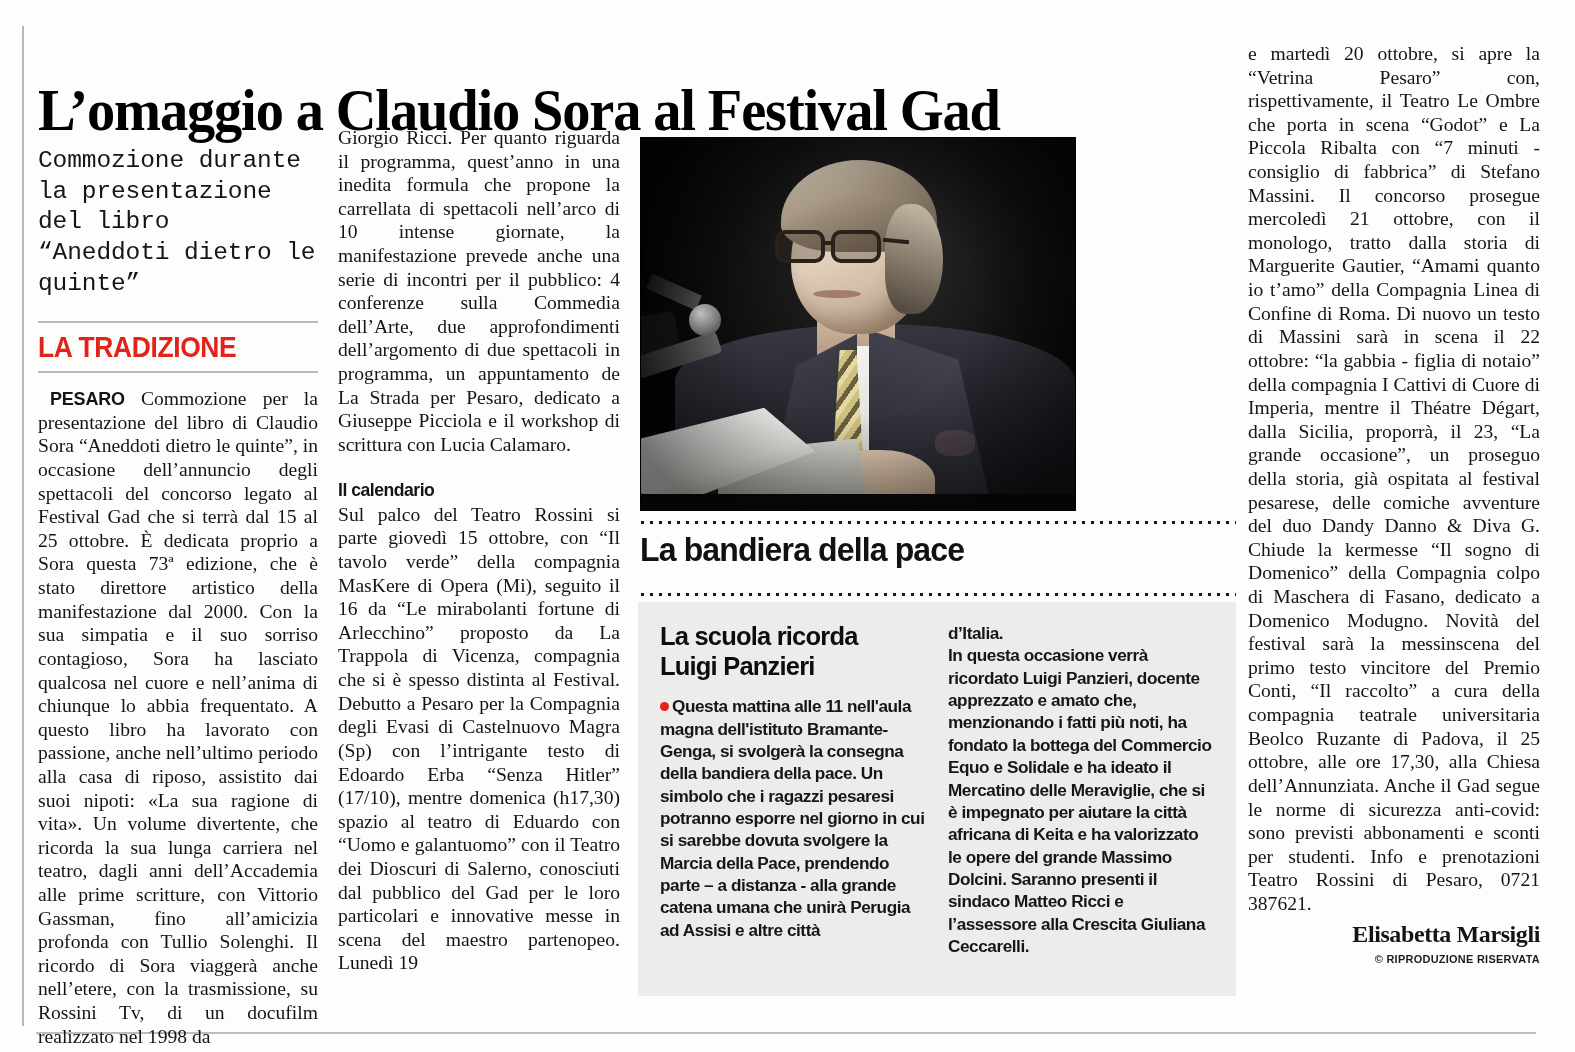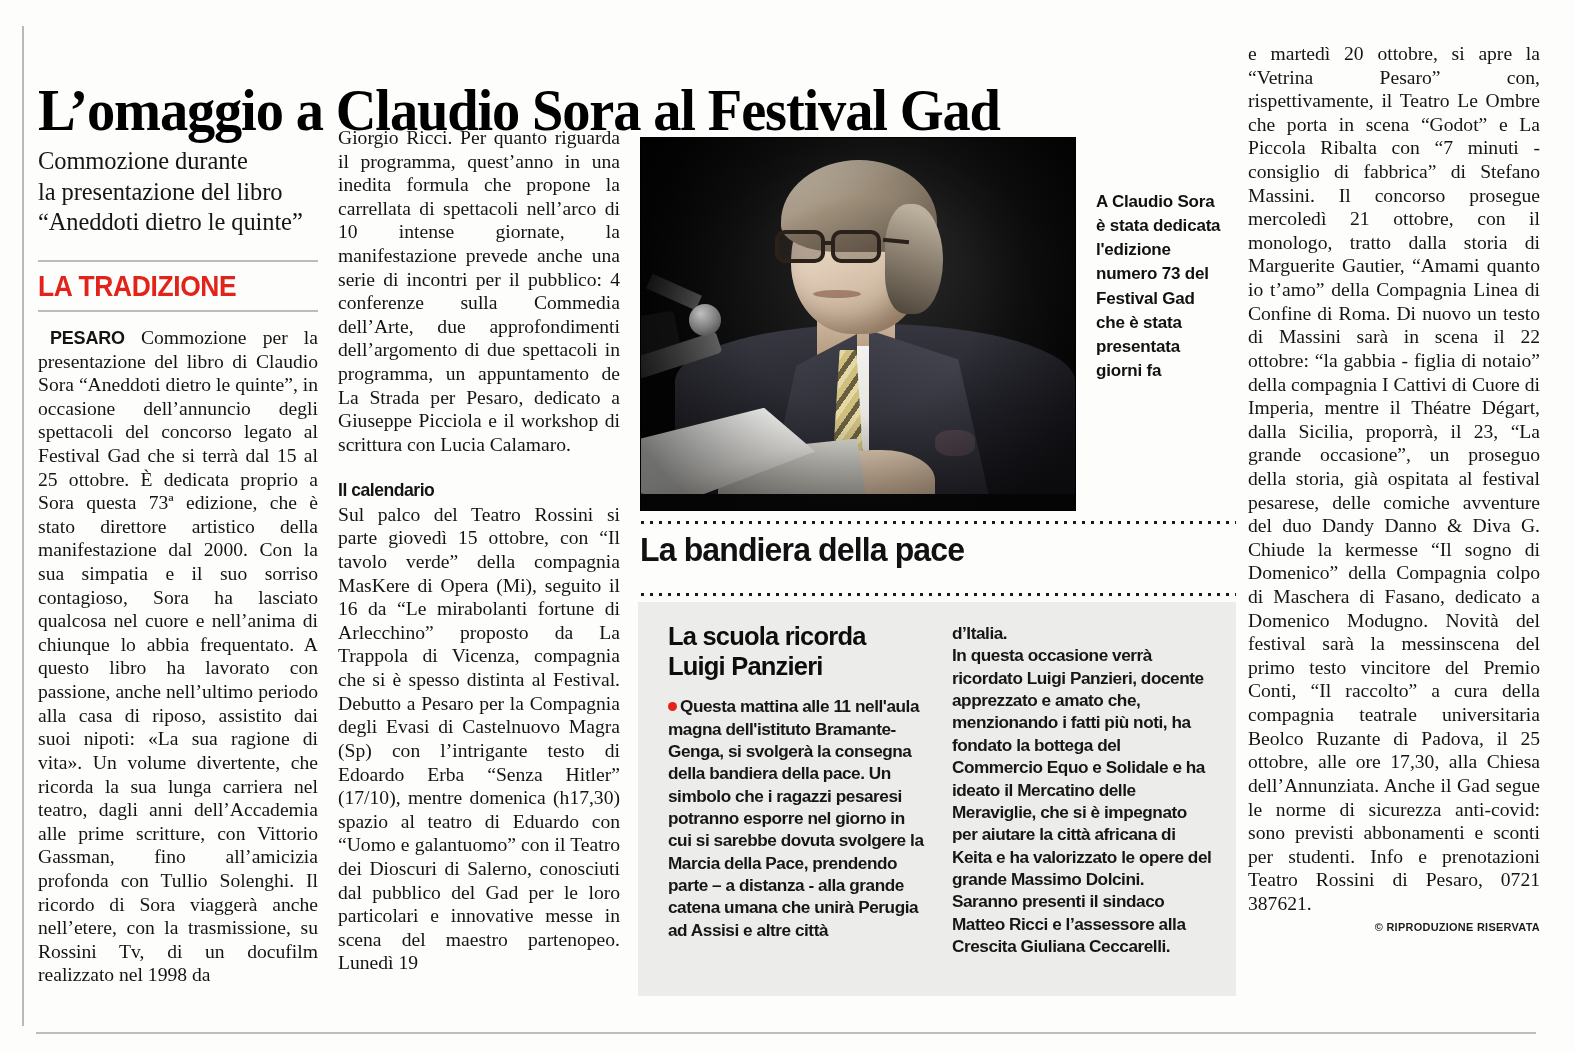--- a/index.html
+++ b/index.html
@@ -69,20 +69,21 @@
   .col4 { left: 1248px; top: 42px;  width: 292px; }
 
   .standfirst {
     font-size: 24.5px;
     line-height: 1.25;
     font-weight: 400;
     text-align: left;
     color: #151515;
     margin: 0 0 22px 0;
     letter-spacing: -0.1px;
+    font-family: Liberation Mono, monospace;
   }
 
   .hr-thin {
     height: 2px;
     background: #bcbcbc;
     margin: 0 0 9px 0;
   }
   .hr-thin.b { margin: 9px 0 14px 0; }
 
   .kicker {
@@ -342,21 +343,21 @@
   
   .box {
     position: absolute;
     left: 638px; top: 602px;
     width: 598px; height: 394px;
     background: #ececeb;
   }
   .box-inner {
     position: absolute;
     inset: 0;
-    padding: 20px 22px 16px 30px;
+    padding: 20px 22px 16px 22px;
     display: flex;
     gap: 22px;
   }
   .box-col {
     width: 268px;
     font-family: "Liberation Sans", "DejaVu Sans", sans-serif;
     font-weight: 700;
     font-size: 17.2px;
     line-height: 1.30;
     color: #161616;
@@ -451,21 +452,20 @@
     <div class="ph-mic-arm"></div>
     <div class="ph-mic-stand"></div>
     <div class="ph-mic-head"></div>
     <div class="ph-hand"></div>
     <div class="ph-paper2"></div>
     <div class="ph-paper"></div>
     <div class="ph-desk"></div>
     <div class="ph-vign"></div>
   </div>
 
-  <div class="photo-caption">A Claudio Sora è stata dedicata l'edizione numero 73 del Festival Gad che è stata presentata giorni fa</div>
 
   <div class="dotted top"></div>
   <div class="section-title">La bandiera della pace</div>
   <div class="dotted mid"></div>
 
   <div class="box">
     <div class="box-inner">
       <div class="box-col">
         <div class="box-title" style="white-space:pre-line">La scuola ricorda
 Luigi Panzieri</div>
@@ -473,16 +473,17 @@
       </div>
       <div class="box-col">
         <div style="white-space:pre-line">d’Italia.
 In questa occasione verrà ricordato Luigi Panzieri, docente apprezzato e amato che, menzionando i fatti più noti, ha fondato la bottega del Commercio Equo e Solidale e ha ideato il Mercatino delle Meraviglie, che si è impegnato per aiutare la città africana di Keita e ha valorizzato le opere del grande Massimo Dolcini. Saranno presenti il sindaco Matteo Ricci e l’assessore alla Crescita Giuliana Ceccarelli.</div>
       </div>
     </div>
   </div>
 
   <div class="col col4">
     <p class="body">e martedì 20 ottobre, si apre la “Vetrina Pesaro” con, rispettivamente, il Teatro Le Ombre che porta in scena “Godot” e La Piccola Ribalta con “7 minuti - consiglio di fabbrica” di Stefano Massini. Il concorso prosegue mercoledì 21 ottobre, con il monologo, tratto dalla storia di Marguerite Gautier, “Amami quanto io t’amo” della Compagnia Linea di Confine di Roma. Di nuovo un testo di Massini sarà in scena il 22 ottobre: “la gabbia - figlia di notaio” della compagnia I Cattivi di Cuore di Imperia, mentre il Théatre Dégart, dalla Sicilia, proporrà, il 23, “La grande occasione”, un proseguo della storia, già ospitata al festival pesarese, delle comiche avventure del duo Dandy Danno &amp; Diva G. Chiude la kermesse “Il sogno di Domenico” della Compagnia colpo di Maschera di Fasano, dedicato a Domenico Modugno. Novità del festival sarà la messinscena del primo testo vincitore del Premio Conti, “Il raccolto” a cura della compagnia teatrale universitaria Beolco Ruzante di Padova, il 25 ottobre, alle ore 17,30, alla Chiesa dell’Annunziata. Anche il Gad segue le norme di sicurezza anti-covid: sono previsti abbonamenti e sconti per studenti. Info e prenotazioni Teatro Rossini di Pesaro, 0721 387621.</p>
+    <div class="byline">Elisabetta Marsigli</div>
     <div class="copyright">© RIPRODUZIONE RISERVATA</div>
   </div>
 
 </div>
 
 </body></html>

